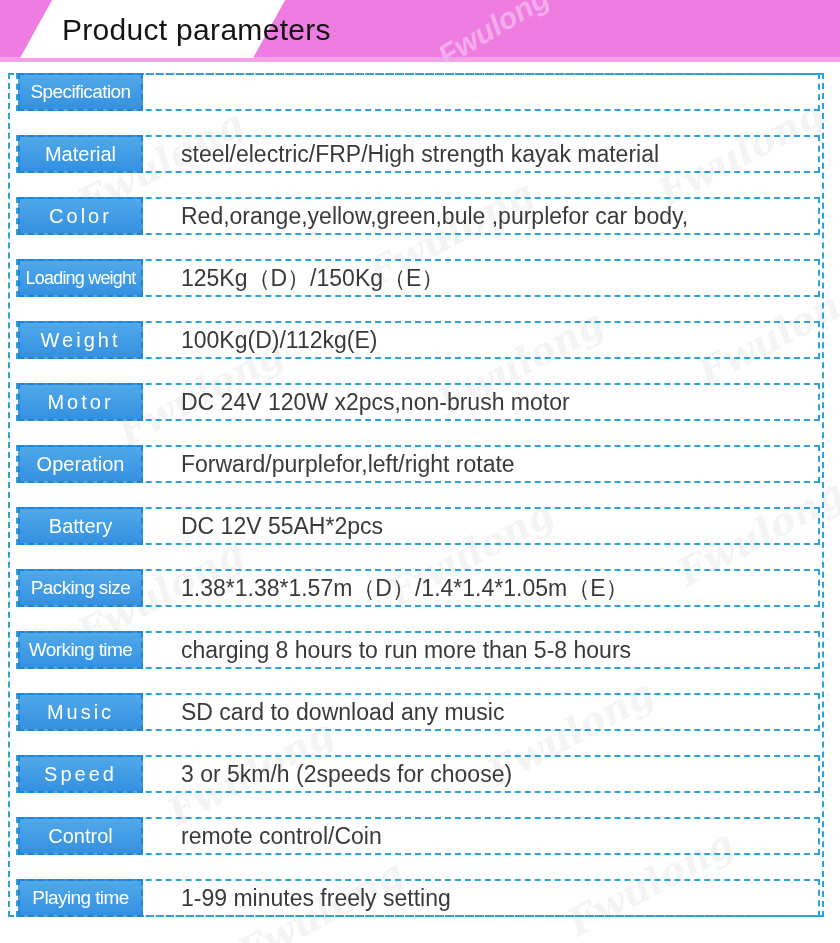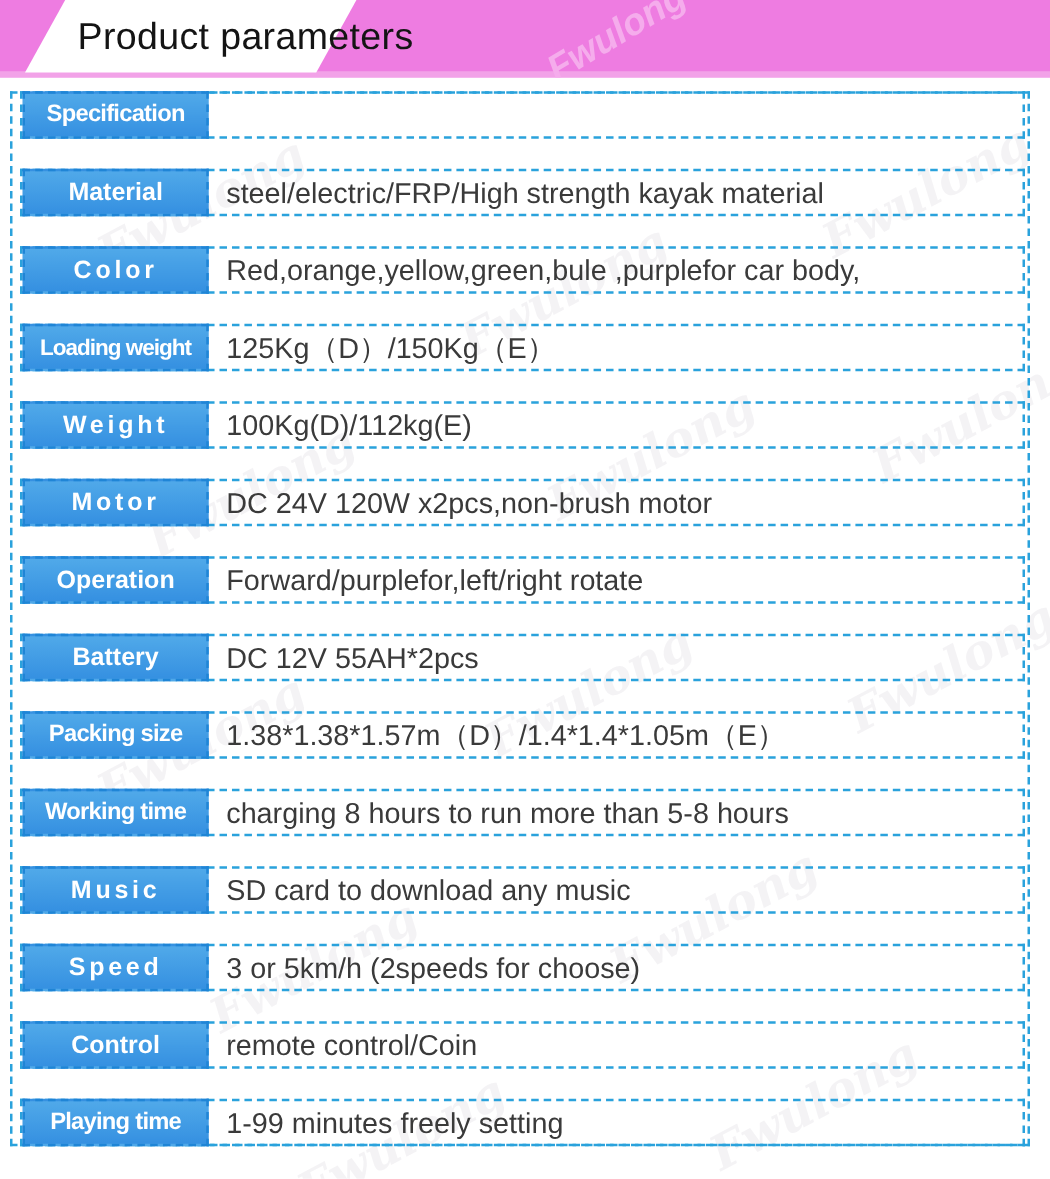--- a/index.html
+++ b/index.html
@@ -74,24 +74,24 @@
     height:34px;
     border:2px dashed #2aa2dc;
     margin-left:6px; margin-right:2px;
     display:flex; align-items:center;
   }
   .row:first-child { margin-top:-2px; }
   .row:last-child  { margin-bottom:-2px; }
 
   .label {
     position:absolute; left:0; top:-2px;
-    width:149px; height:38px; box-sizing:border-box;
+    width:125px; height:38px; box-sizing:border-box;
     border:2px dashed #1f85d6;
     background:linear-gradient(180deg,#50a9e9 0%,#3590e1 100%);
-    color:#ffffff; font-weight:bold; font-size:20px;
+    color:#ffffff; font-weight:normal; font-size:20px;
     display:flex; align-items:center; justify-content:center;
     white-space:nowrap; overflow:hidden;
   }
   .label.spaced  { letter-spacing:3px; }
   .label.tight   { font-size:19px; letter-spacing:-0.6px; }
   .label.tighter { font-size:18px; letter-spacing:-0.8px; }
 
   .value {
     margin-left:163px;
     font-size:23px; color:#3a3a3a;

